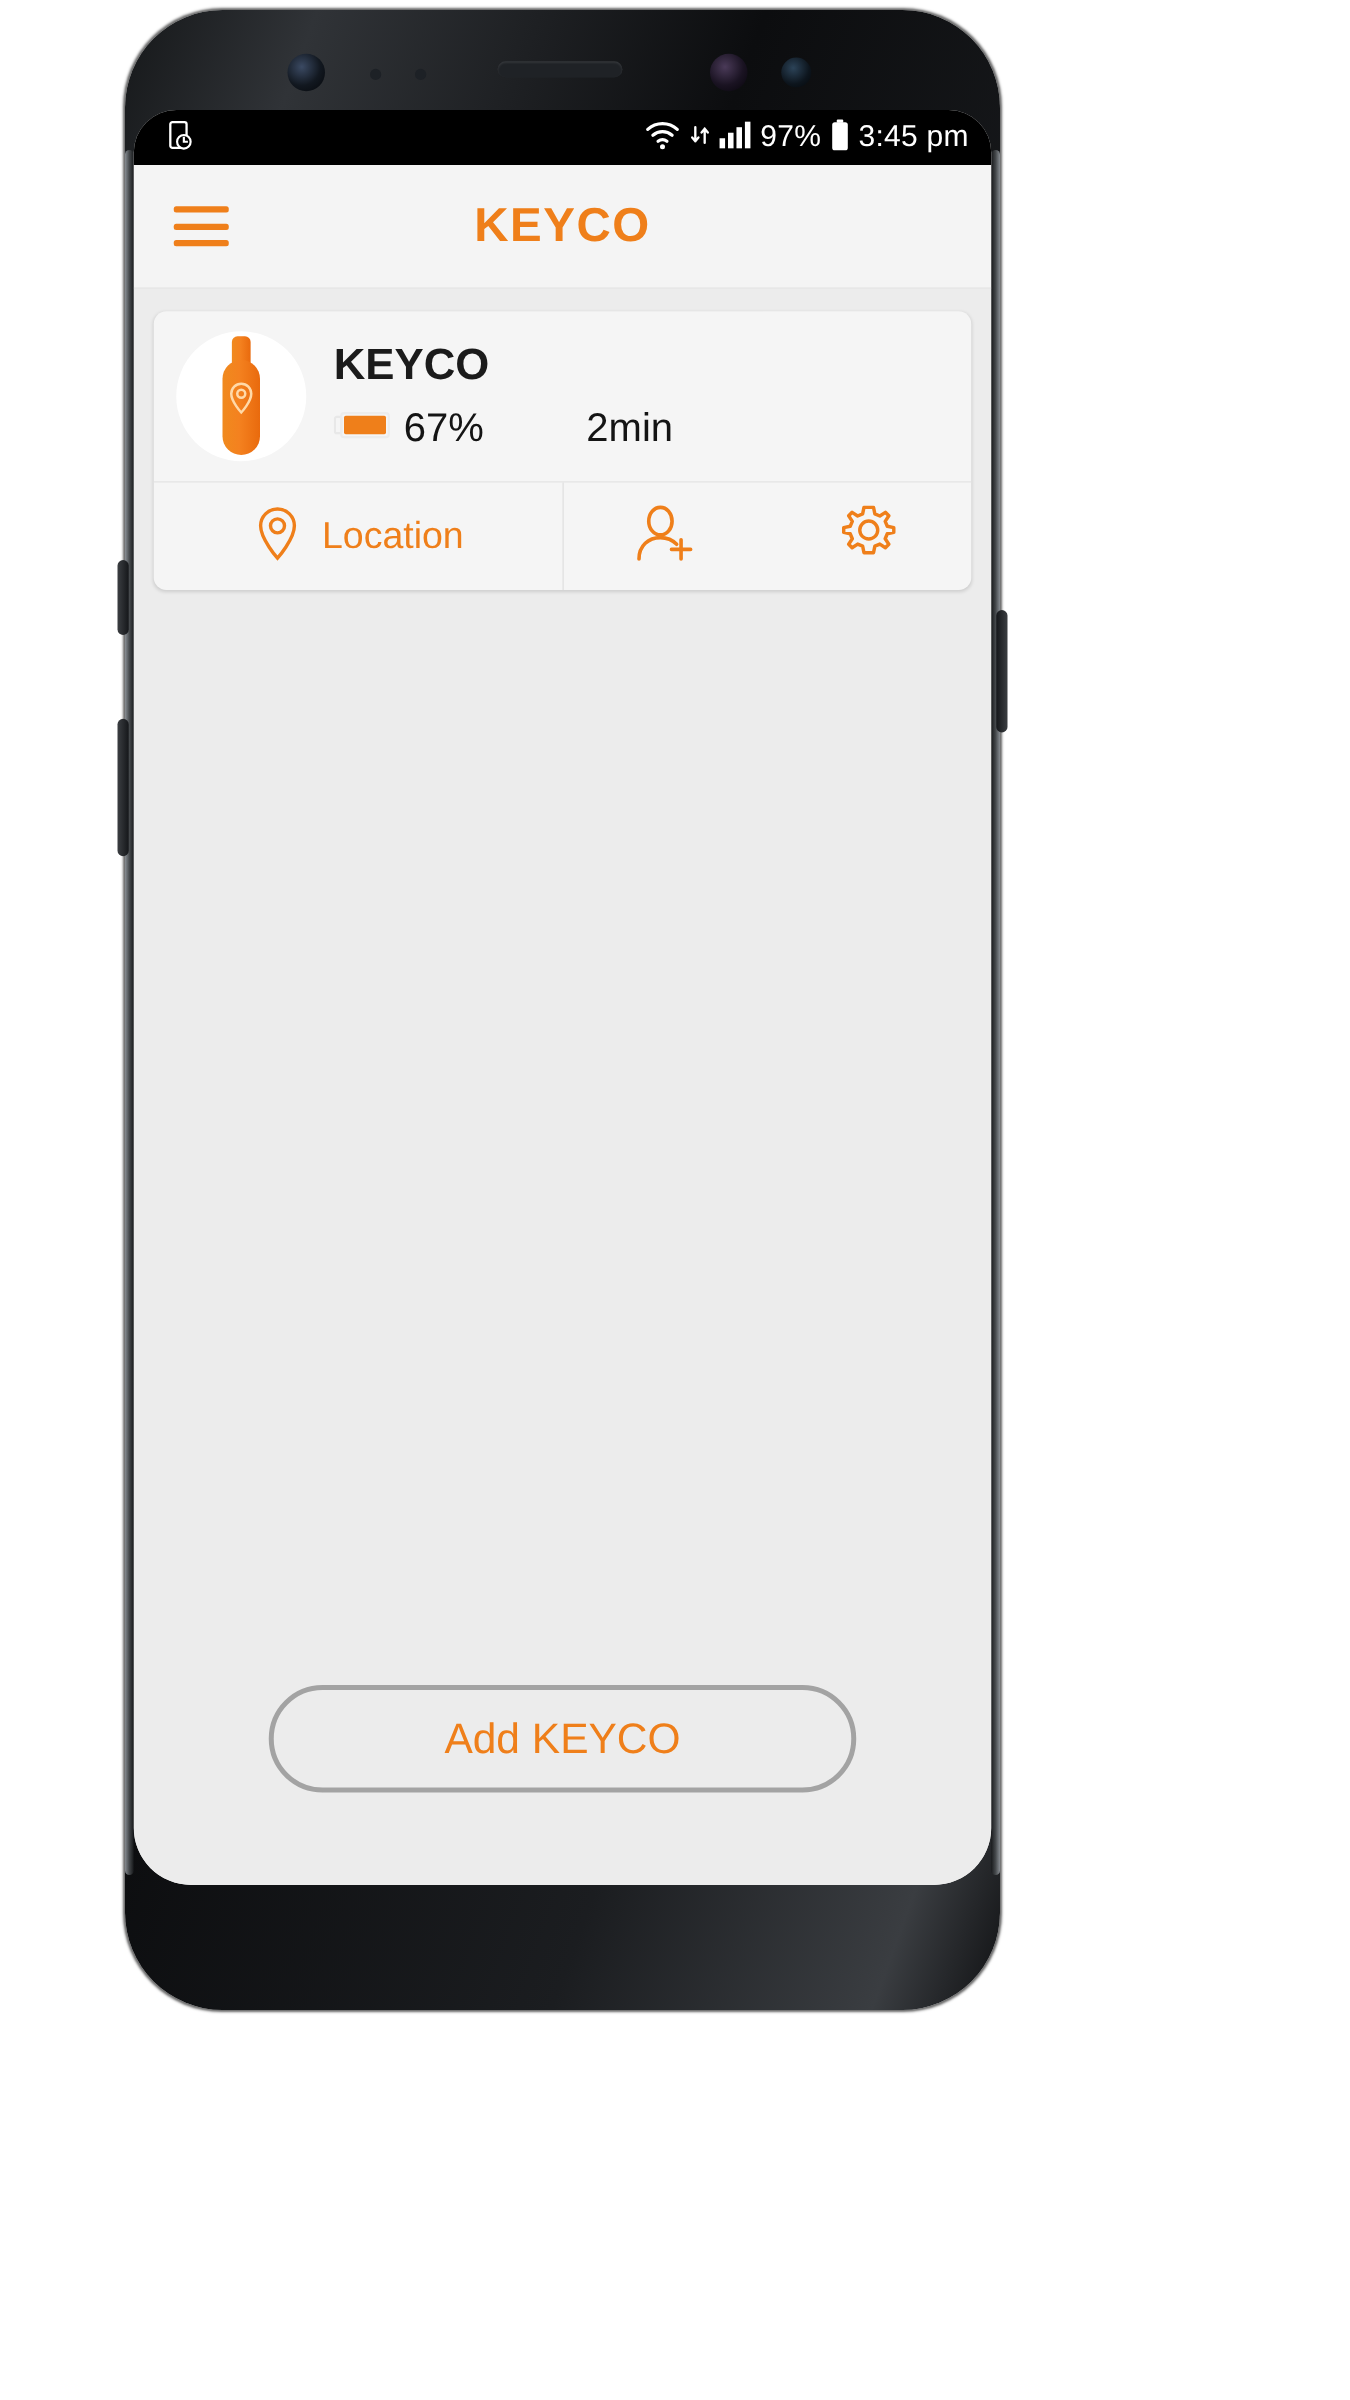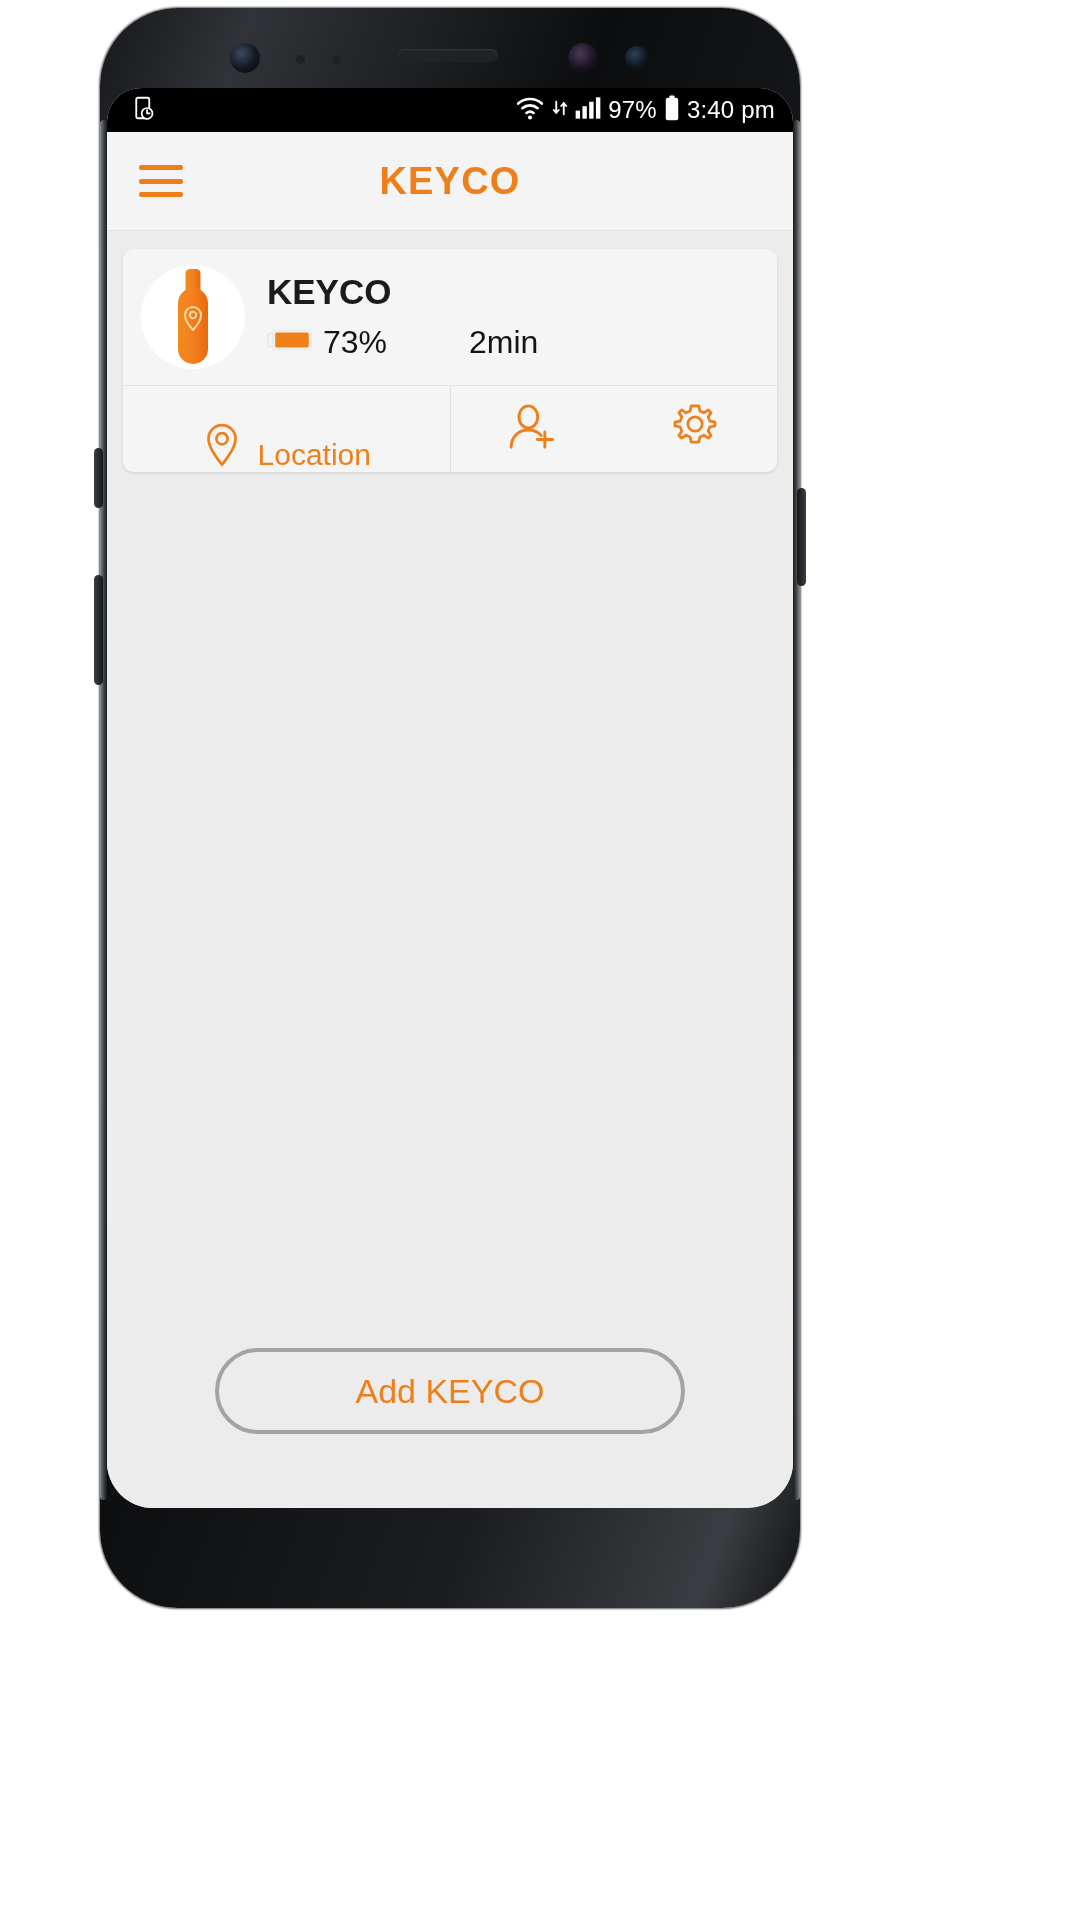--- a/index.html
+++ b/index.html
@@ -282,21 +282,21 @@
     align-items: stretch;
     border-top: 1px solid #e4e4e4;
     height: 86px;
   }
   .act {
     display: flex;
     align-items: center;
     justify-content: center;
     cursor: pointer;
   }
-  .act-location { flex: 1 1 50%; gap: 16px; align-items: flex-end; }
+  .act-location { flex: 1 1 50%; gap: 16px; }
   .act-divider { width: 1px; background: #e0e0e0; }
   .act-right { flex: 1 1 50%; display: flex; align-items: center; justify-content: space-around; }
   .act-label {
     color: #ef7f1a;
     font-size: 30px;
     font-family: "Liberation Sans", sans-serif;
   }
   .icon-btn {
     display: flex;
     align-items: center;
@@ -381,21 +381,21 @@
             <rect x="16.1" y="0.8" width="3.4" height="16.4" fill="#ffffff"></rect>
           </svg>
         </span>
         <span class="sb-text">97%</span>
         <span class="sb-ico">
           <svg width="16" height="26" viewBox="0 0 12 20">
             <rect x="4" y="0.4" width="4" height="2" rx="0.6" fill="#ffffff"></rect>
             <rect x="1.2" y="2.2" width="9.6" height="17.2" rx="1.6" fill="#ffffff"></rect>
           </svg>
         </span>
-        <span class="sb-text">3:40 pm</span>
+        <span class="sb-text">3:45 pm</span>
       </div>
     </div>
 
     <div class="appbar">
       <div class="hamburger">
         <span></span>
         <span></span>
         <span></span>
       </div>
       <div class="appbar-title">KEYCO</div>
@@ -428,21 +428,21 @@
             <div class="device-name">KEYCO</div>
             <div class="device-meta">
               <span class="batt-wrap">
                 <span>
                   <svg width="46" height="26" viewBox="0 0 46 26">
                     <rect x="0.9" y="6.5" width="5.2" height="13" rx="1.6" fill="none" stroke="#e8e8e8" stroke-width="1.8"></rect>
                     <rect x="6" y="3.4" width="38" height="19.2" rx="2.2" fill="none" stroke="#ececec" stroke-width="1.8"></rect>
                     <rect x="8.2" y="5.6" width="33.6" height="14.8" rx="1.4" fill="#ef7f1a"></rect>
                   </svg>
                 </span>
-                <span class="batt-pct">73%</span>
+                <span class="batt-pct">67%</span>
               </span>
               <span class="device-time">2min</span>
             </div>
           </div>
         </div>
 
         <div class="device-actions">
           <div class="act act-location">
             <span>
               <svg width="40" height="46" viewBox="0 0 26 32">

